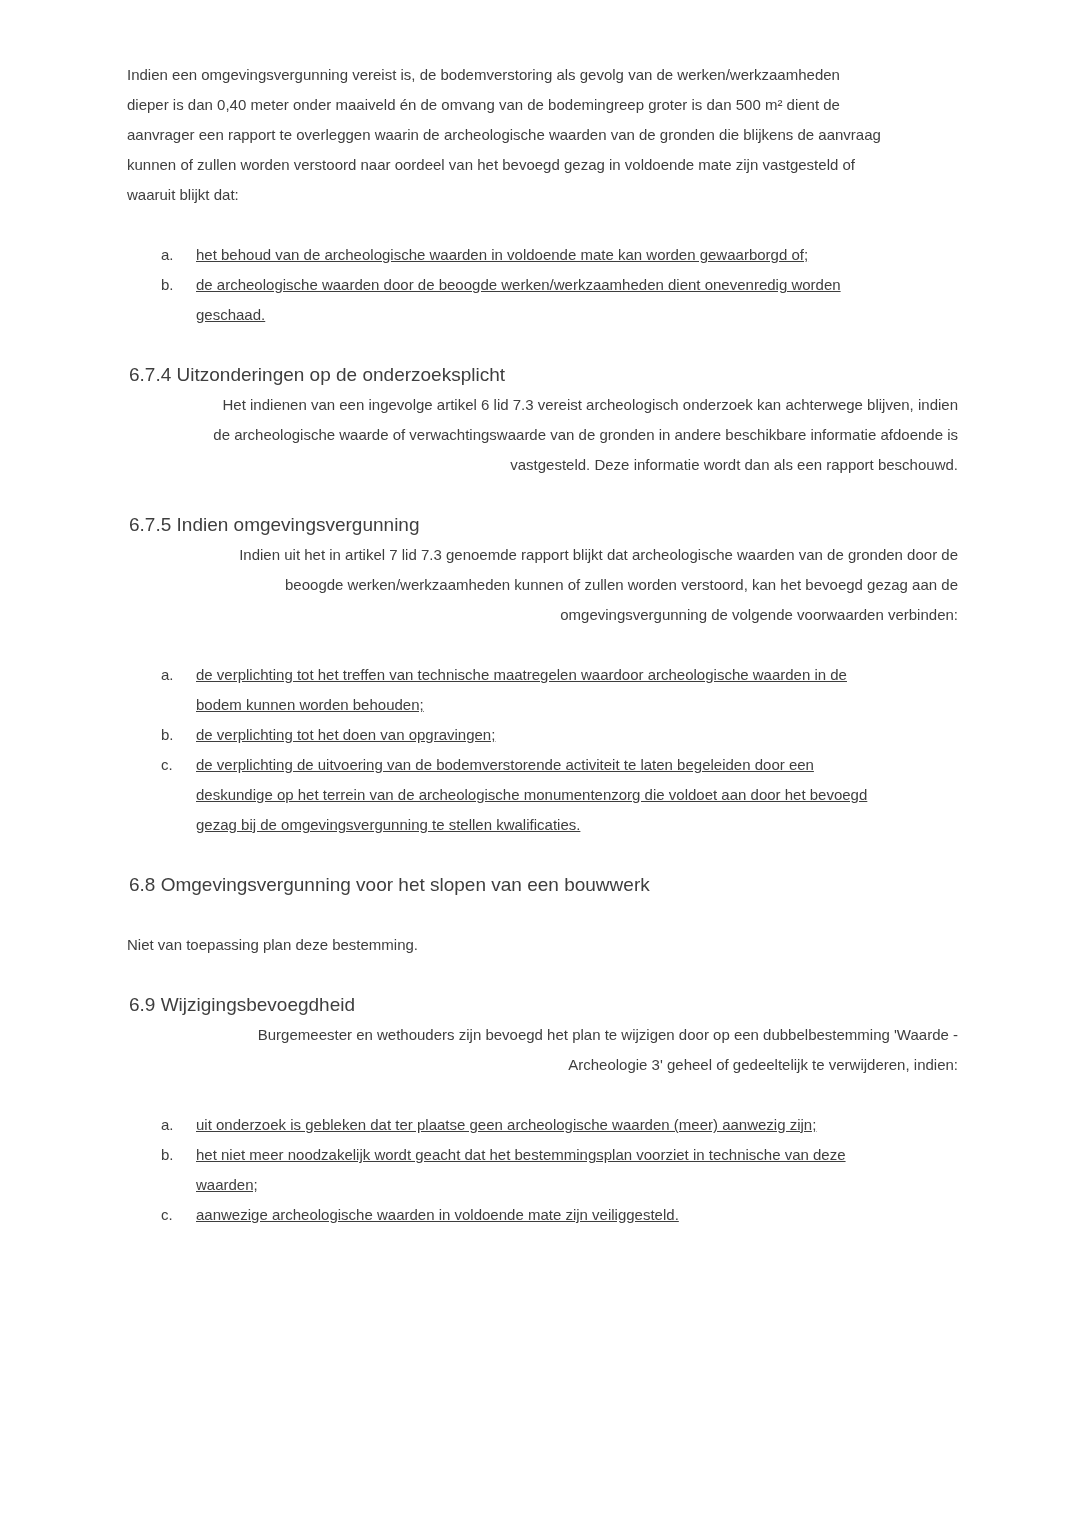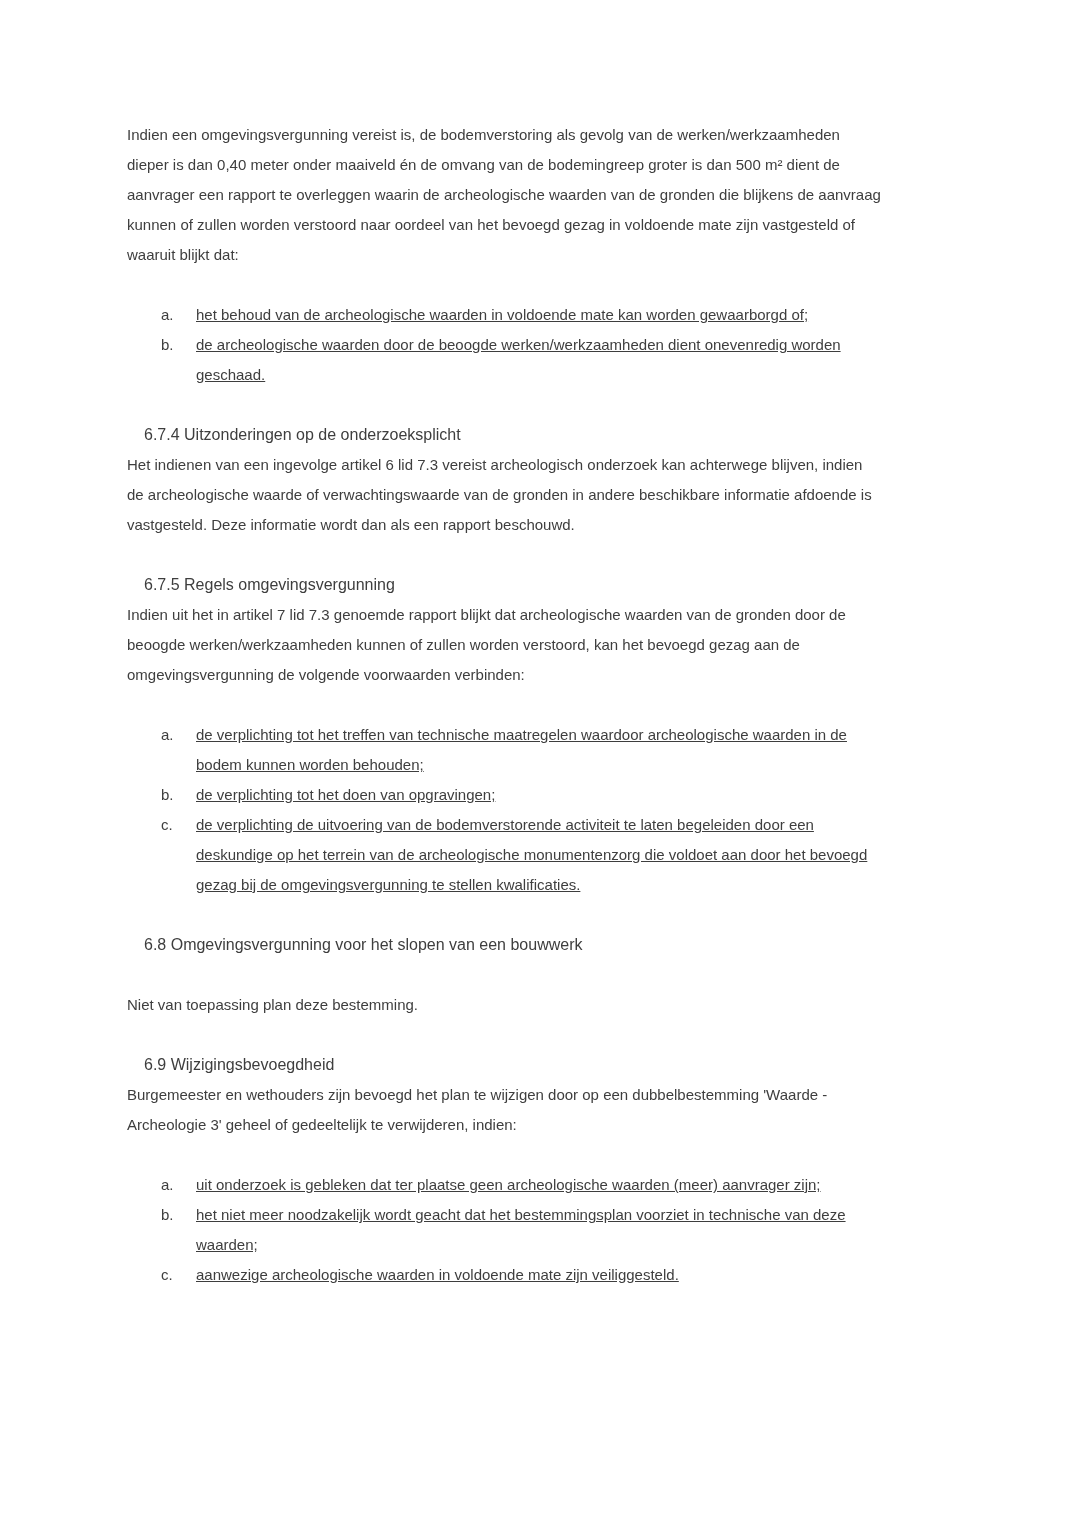--- a/index.html
+++ b/index.html
@@ -11,40 +11,41 @@
     width: 1080px;
     height: 1527px;
     font-family: "Liberation Sans", "DejaVu Sans", sans-serif;
     color: #3e3e3e;
     overflow: hidden;
   }
   .page {
     box-sizing: border-box;
     width: 1080px;
     height: 1257px;
-    padding: 120px 122px 40px 127px;
+    padding: 60px 122px 40px 127px;
     font-size: 15px;
     line-height: 30px;
   }
   .block {
     margin: 30px 0 0 0;
   }
   .block:first-child {
     margin-top: 0;
   }
   .block.attached {
     margin-top: 0;
+    text-align: right;
   }
   .para, .heading {
     white-space: pre-line;
   }
   .heading {
     font-weight: normal;
-    font-size: 16px;
-    margin: 30px 0 0 17px;
+    font-size: 19px;
+    margin: 30px 0 0 2px;
   }
   .list {
     padding: 0;
     margin: 30px 0 0 0;
     list-style: none;
   }
   .li {
     display: flex;
     padding-left: 34px;
   }
@@ -79,21 +80,21 @@
       <span class="li-text">de archeologische waarden door de beoogde werken/werkzaamheden dient onevenredig worden
 geschaad.</span>
     </div>
   </div>
 
   <h2 class="heading block">6.7.4 Uitzonderingen op de onderzoeksplicht</h2>
   <p class="para block attached">Het indienen van een ingevolge artikel 6 lid 7.3 vereist archeologisch onderzoek kan achterwege blijven, indien
 de archeologische waarde of verwachtingswaarde van de gronden in andere beschikbare informatie afdoende is
 vastgesteld. Deze informatie wordt dan als een rapport beschouwd.</p>
 
-  <h2 class="heading block">6.7.5 Regels omgevingsvergunning</h2>
+  <h2 class="heading block">6.7.5 Indien omgevingsvergunning</h2>
   <p class="para block attached">Indien uit het in artikel 7 lid 7.3 genoemde rapport blijkt dat archeologische waarden van de gronden door de
 beoogde werken/werkzaamheden kunnen of zullen worden verstoord, kan het bevoegd gezag aan de
 omgevingsvergunning de volgende voorwaarden verbinden:</p>
 
   <div class="list block">
     <div class="li">
       <span class="li-marker">a.</span>
       <span class="li-text">de verplichting tot het treffen van technische maatregelen waardoor archeologische waarden in de
 bodem kunnen worden behouden;</span>
     </div>
@@ -113,21 +114,21 @@
   <p class="para block">Niet van toepassing plan deze bestemming.</p>
 
   <h2 class="heading block">6.9 Wijzigingsbevoegdheid</h2>
 
   <p class="para block attached">Burgemeester en wethouders zijn bevoegd het plan te wijzigen door op een dubbelbestemming 'Waarde -
 Archeologie 3' geheel of gedeeltelijk te verwijderen, indien:</p>
 
   <div class="list block">
     <div class="li">
       <span class="li-marker">a.</span>
-      <span class="li-text">uit onderzoek is gebleken dat ter plaatse geen archeologische waarden (meer) aanvrager zijn;</span>
+      <span class="li-text">uit onderzoek is gebleken dat ter plaatse geen archeologische waarden (meer) aanwezig zijn;</span>
     </div>
     <div class="li">
       <span class="li-marker">b.</span>
       <span class="li-text">het niet meer noodzakelijk wordt geacht dat het bestemmingsplan voorziet in technische van deze
 waarden;</span>
     </div>
     <div class="li">
       <span class="li-marker">c.</span>
       <span class="li-text">aanwezige archeologische waarden in voldoende mate zijn veiliggesteld.</span>
     </div>

